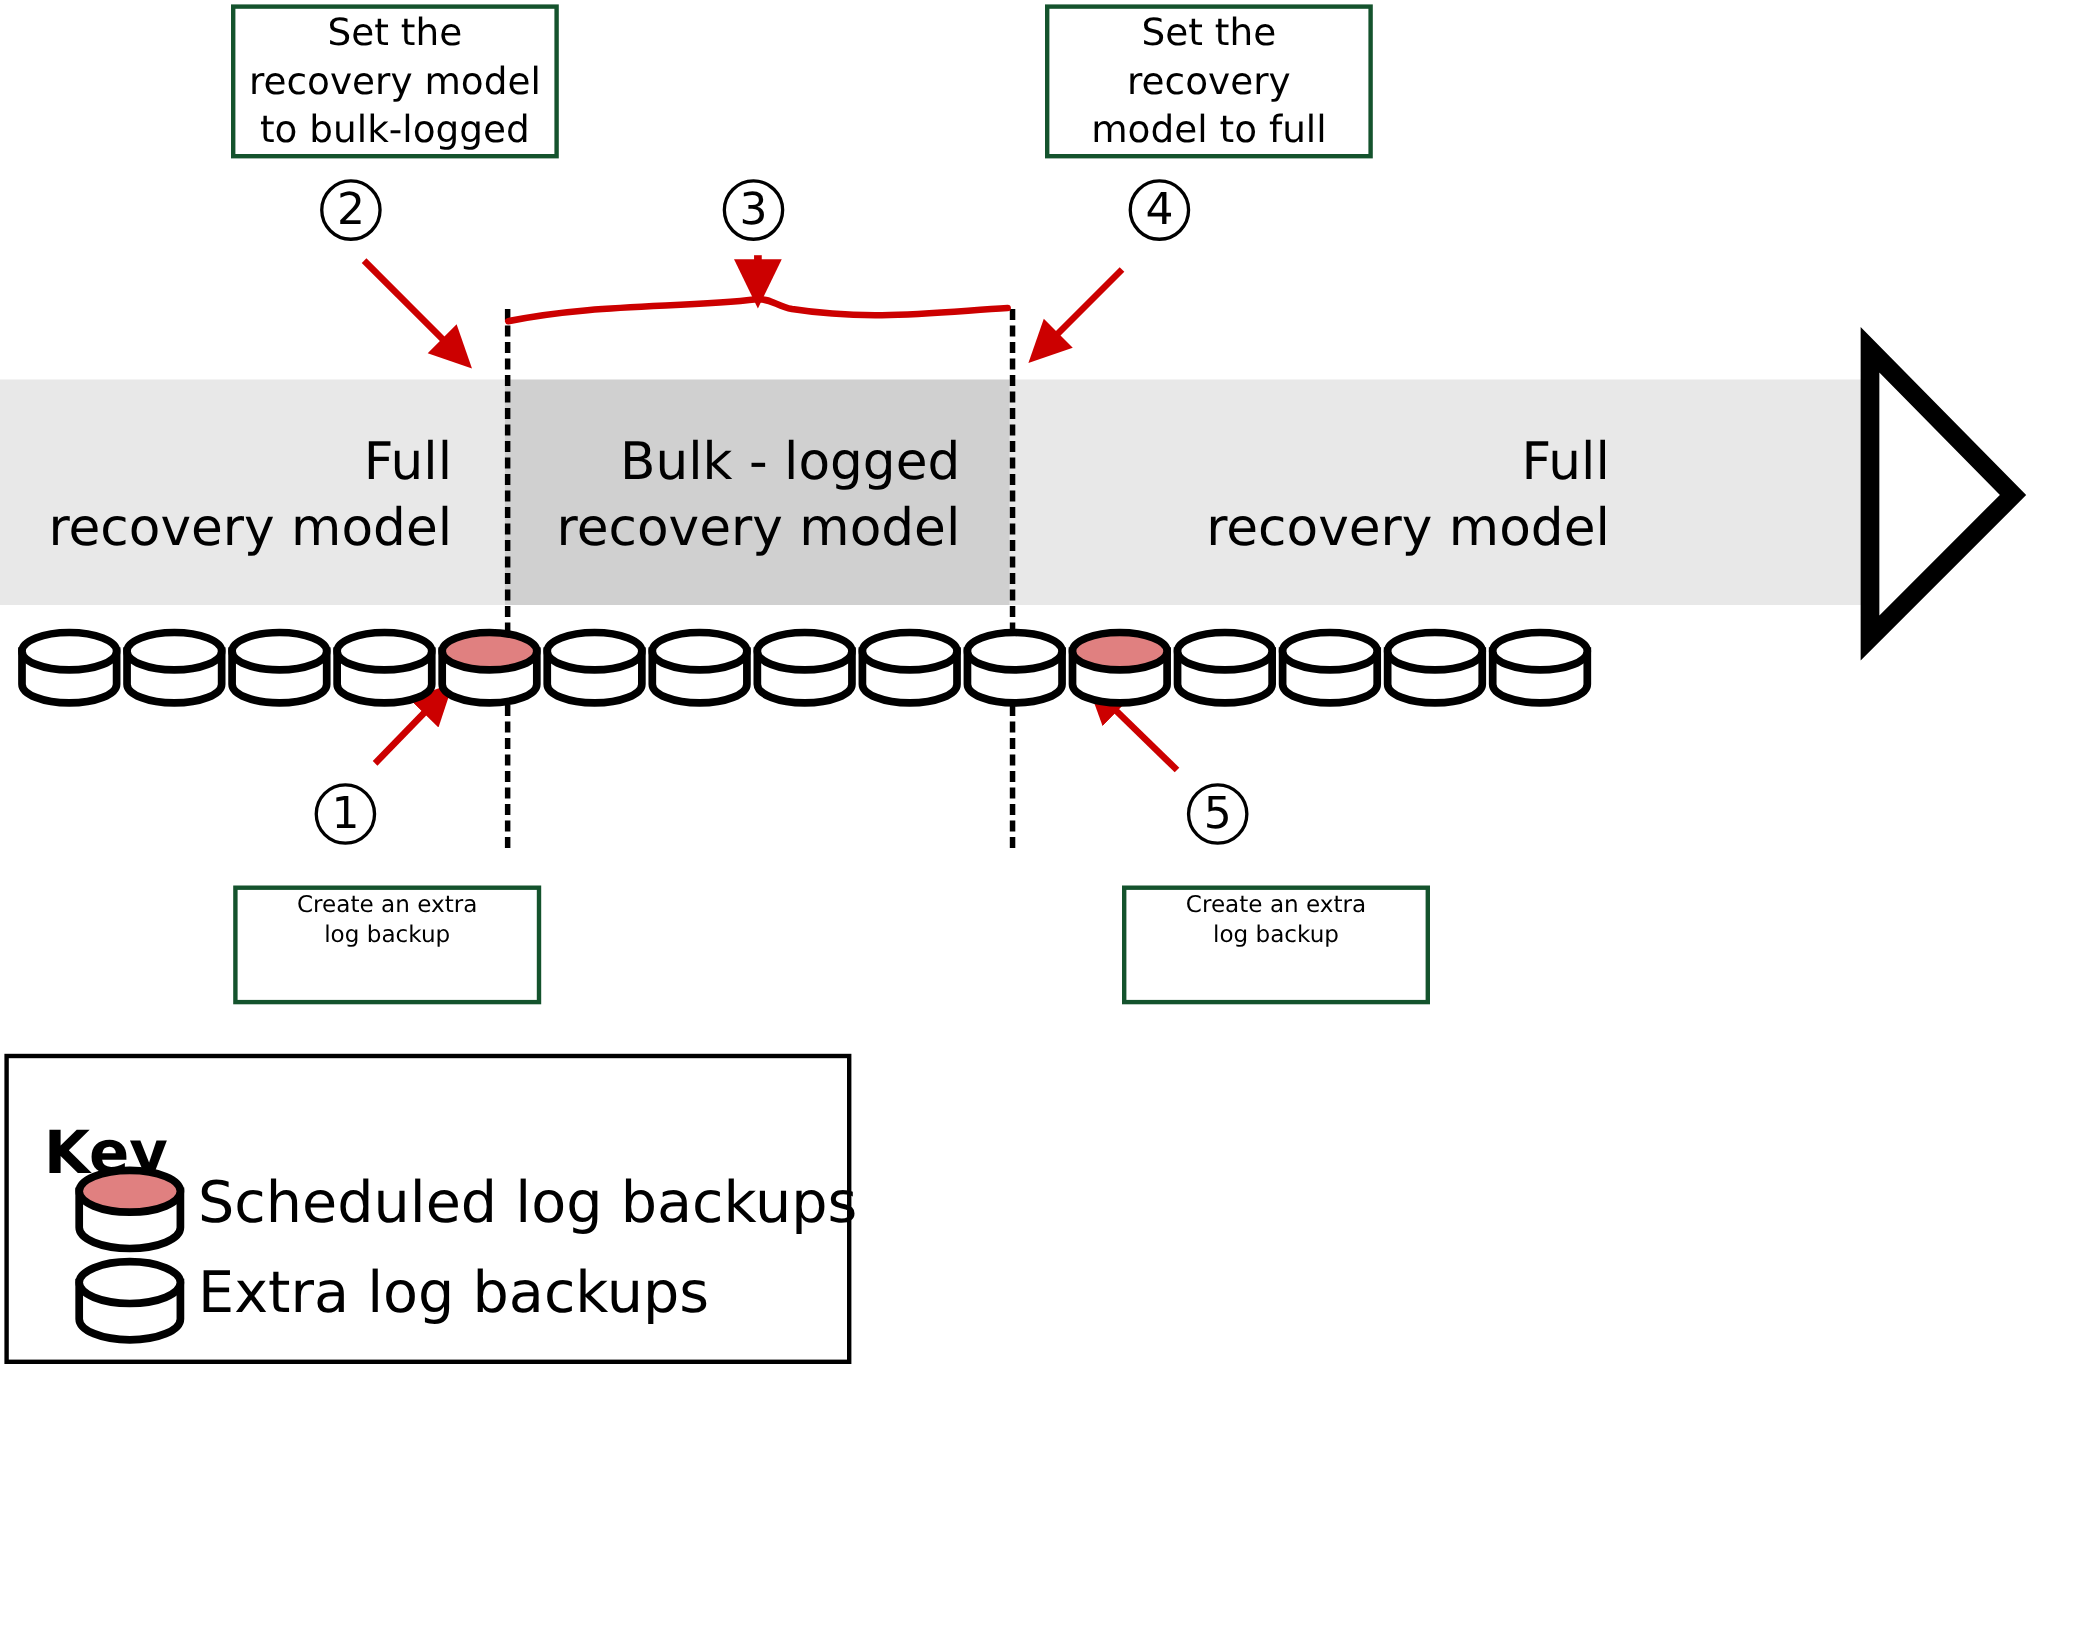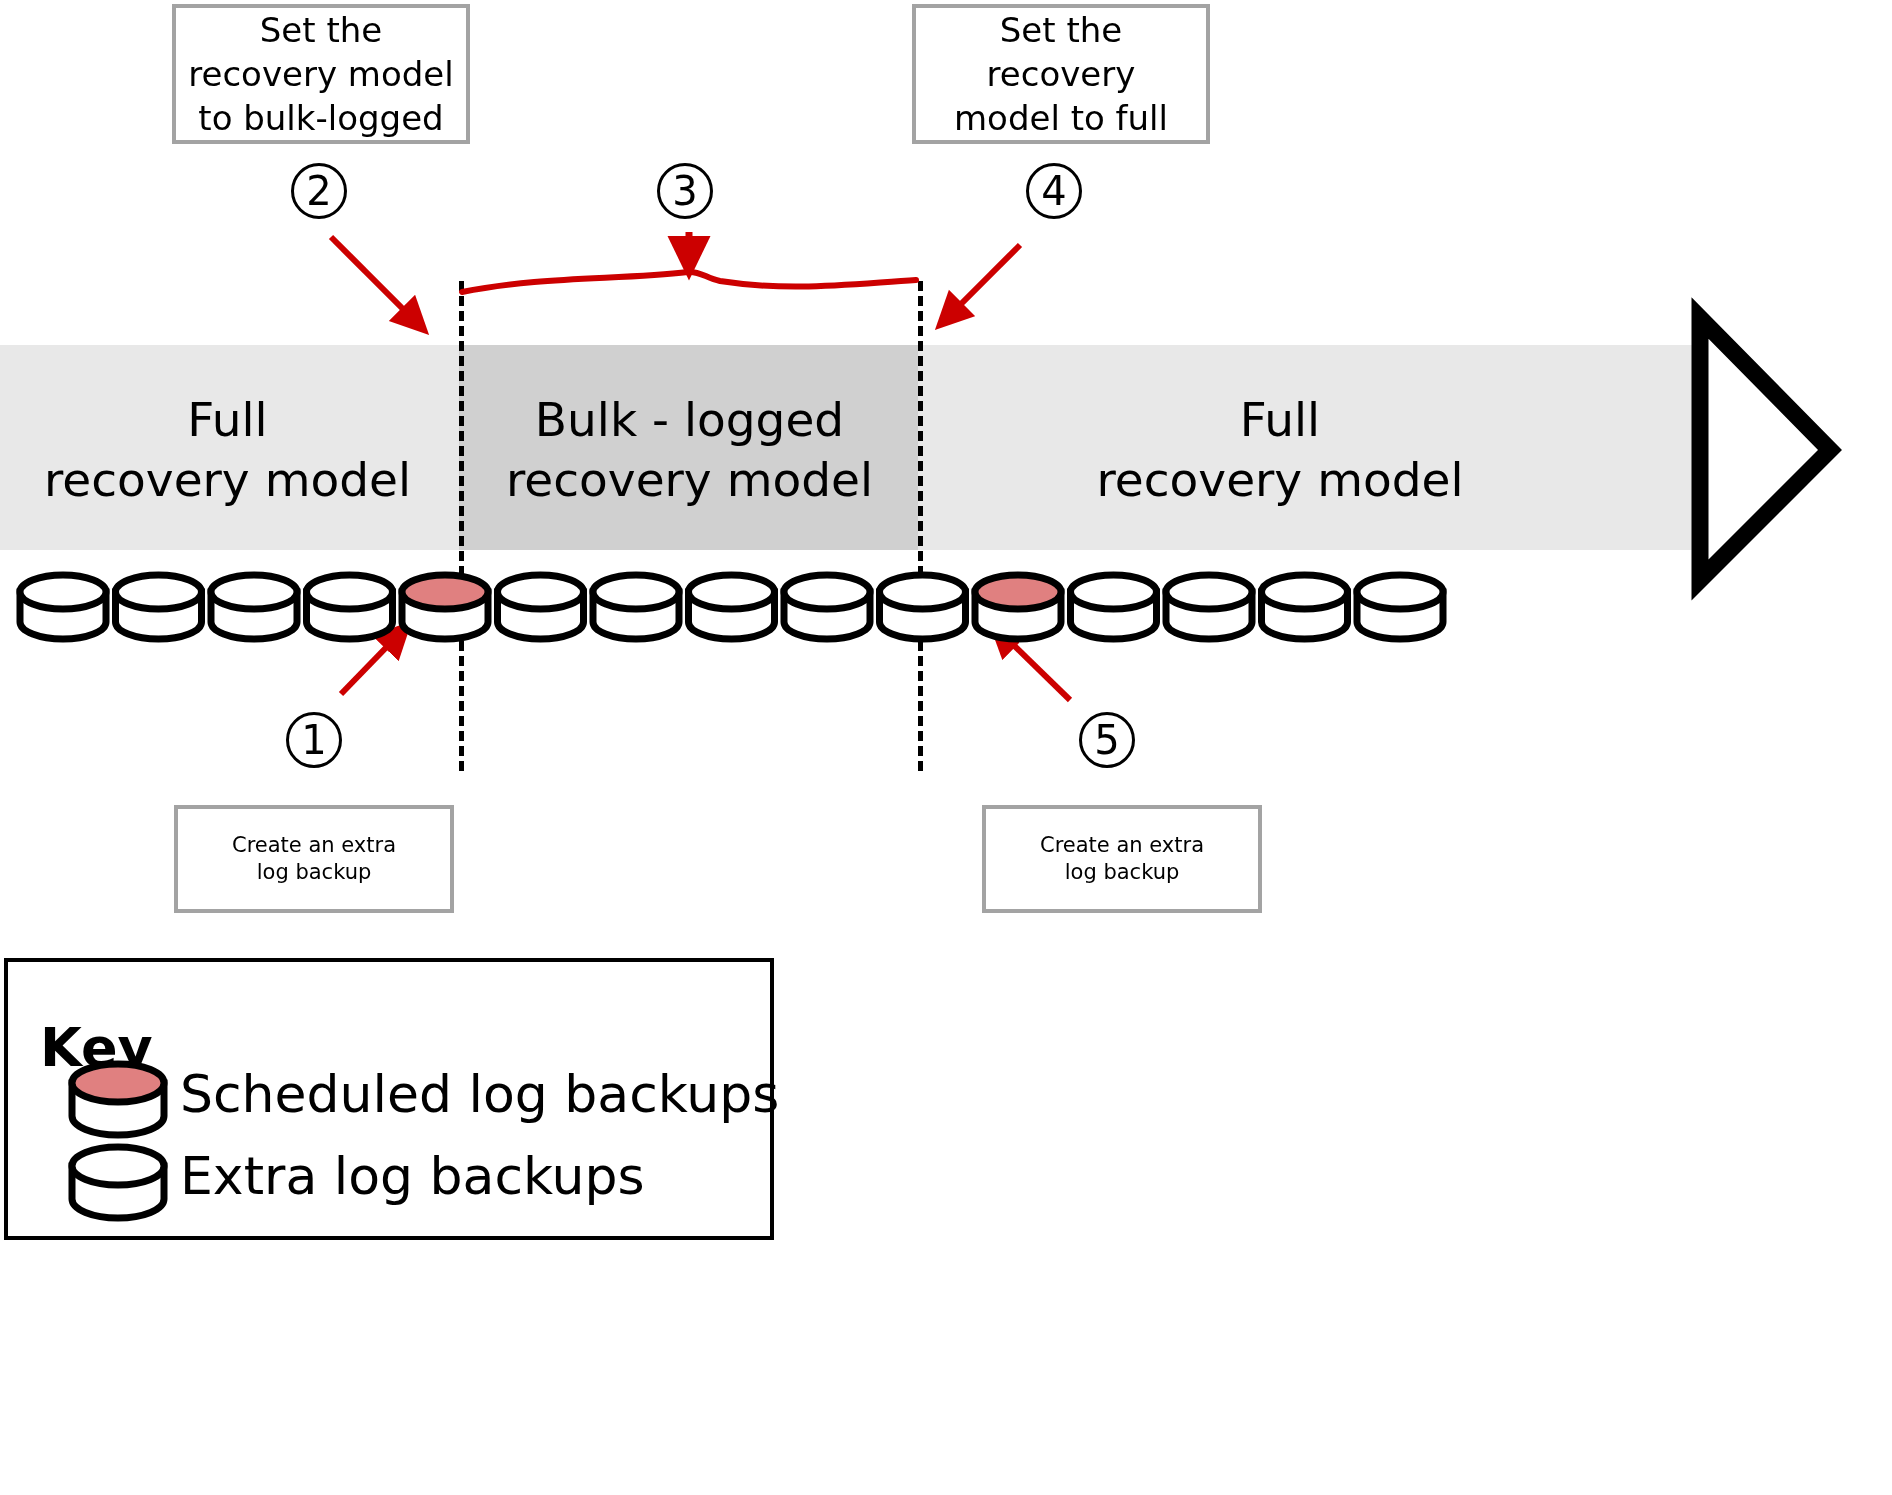--- a/index.html
+++ b/index.html
@@ -1,52 +1,52 @@
 <!DOCTYPE html>
 <html><head>
 <meta charset="utf-8">
 <style>
   html,body{margin:0;padding:0;background:#fff;}
   body{font-family:"Liberation Sans", sans-serif;}
   #stage{position:relative;width:1892px;height:1495px;background:#fff;overflow:hidden;}
 
   .callout{
     position:absolute;
-    border:4px solid #a3a3a3;
+    border:4px solid #14532d;
     background:#fff;
     box-sizing:border-box;
     display:flex;
-    align-items:center;
     justify-content:center;
     text-align:center;
     font-family:"DejaVu Sans", sans-serif;
     color:#000;
     line-height:1.30;
     white-space:pre-line;
+    margin-left:38px;
   }
   .callout.big{font-size:34px;}
   .callout.small{font-size:21px;}
 
   .numcircle{
     position:absolute;
     border:3px solid #000;
     border-radius:50%;
     background:#fff;
     box-sizing:border-box;
     display:flex;align-items:center;justify-content:center;
     font-family:"DejaVu Sans", sans-serif;
     font-size:40px;
     color:#000;
   }
 
   .band{position:absolute;box-sizing:border-box;}
   .band-label{
     position:absolute;
     display:flex;align-items:center;justify-content:center;
-    text-align:center;
+    text-align:right;
     font-family:"DejaVu Sans", sans-serif;
     font-size:47px;
     line-height:1.28;
     color:#000;
     white-space:pre-line;
   }
 
   .divider{position:absolute;width:0;border-left:5px dashed #000;}
 
   .keybox{

